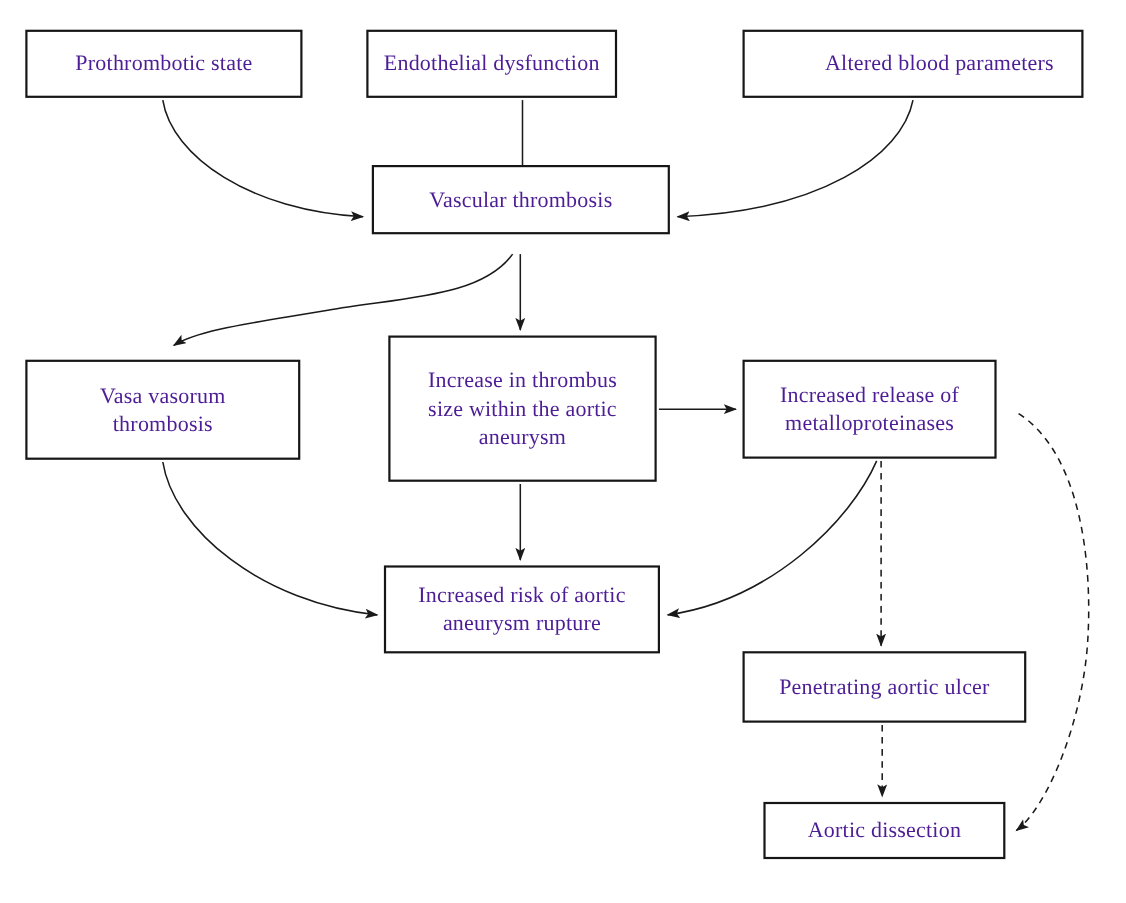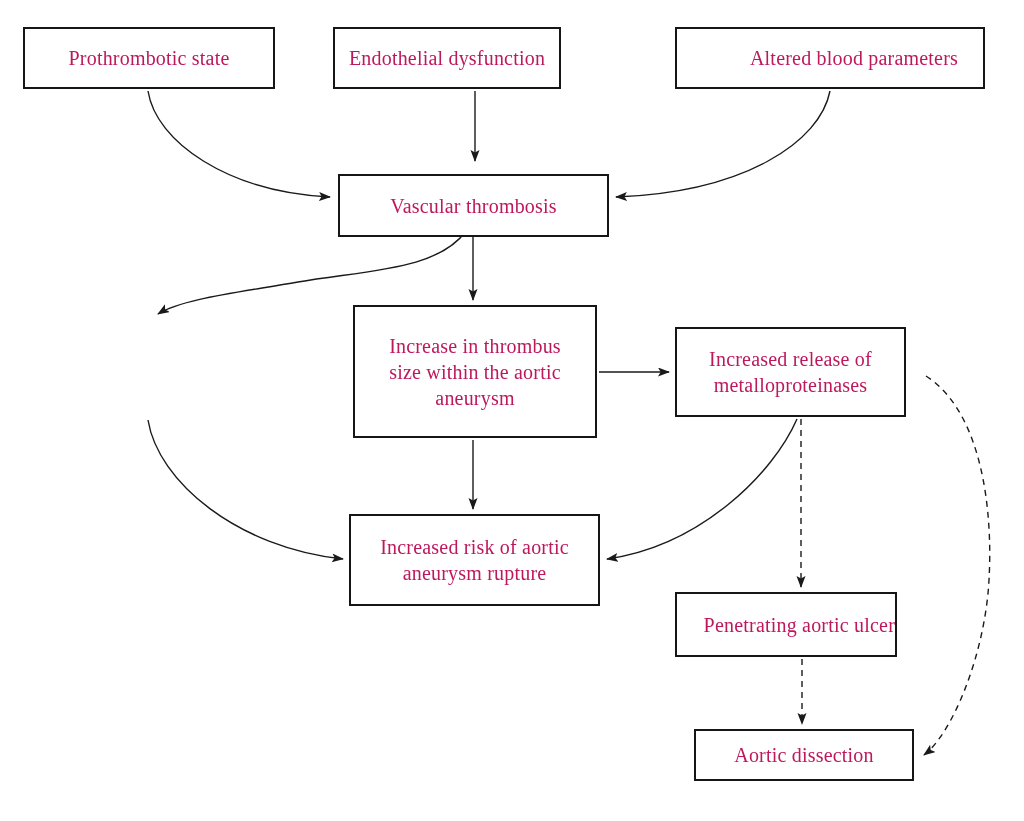--- a/index.html
+++ b/index.html
@@ -28,34 +28,34 @@
     position: absolute;
     box-sizing: border-box;
     border: 2.5px solid #161616;
     background: #ffffff;
     display: flex;
     align-items: center;
     justify-content: center;
     text-align: center;
     font-size: 20px;
     line-height: 1.3;
-    color: #be185d;
+    color: #4c1d95;
     white-space: pre-line;
     letter-spacing: 0.2px;
   }
   
   .n-prothrombotic { left: 23px;  top: 27px;  width: 252px; height: 62px; }
   .n-endothelial   { left: 333px; top: 27px;  width: 228px; height: 62px; align-items: center; }
   .n-altered       { left: 675px; top: 27px;  width: 310px; height: 62px; padding-left: 48px; }
-  .n-vascular      { left: 338px; top: 174px; width: 271px; height: 63px; }
+  .n-vascular      { left: 338px; top: 150px; width: 271px; height: 63px; }
   .n-vasa          { left: 23px;  top: 327px; width: 250px; height: 91px; }
   .n-thrombus      { left: 353px; top: 305px; width: 244px; height: 133px; }
   .n-metallo       { left: 675px; top: 327px; width: 231px; height: 90px; }
-  .n-rupture       { left: 349px; top: 514px; width: 251px; height: 92px; }
-  .n-ulcer         { left: 675px; top: 592px; width: 222px; height: 65px; justify-content: flex-end; }
+  .n-rupture       { left: 349px; top: 514px; width: 251px; height: 80px; }
+  .n-ulcer         { left: 675px; top: 592px; width: 258px; height: 65px; }
   .n-dissection    { left: 694px; top: 729px; width: 220px; height: 52px; }
 </style>
 </head>
 <body>
 
 <div class="canvas">
 
   <svg class="edges-layer" width="1024" height="821" viewBox="0 0 1024 821" xmlns="http://www.w3.org/2000/svg">
     <defs>
       <marker id="ah" markerUnits="userSpaceOnUse" markerWidth="14" markerHeight="11" refX="11" refY="4.5" orient="auto">
@@ -86,20 +86,24 @@
   </div>
 
   <div class="node n-altered">
     <span>Altered blood parameters</span>
   </div>
 
   <div class="node n-vascular">
     <span>Vascular thrombosis</span>
   </div>
 
+  <div class="node n-vasa">
+    <span>Vasa vasorum
+thrombosis</span>
+  </div>
 
   <div class="node n-thrombus">
     <span>Increase in thrombus
 size within the aortic
 aneurysm</span>
   </div>
 
   <div class="node n-metallo">
     <span>Increased release of
 metalloproteinases</span>

